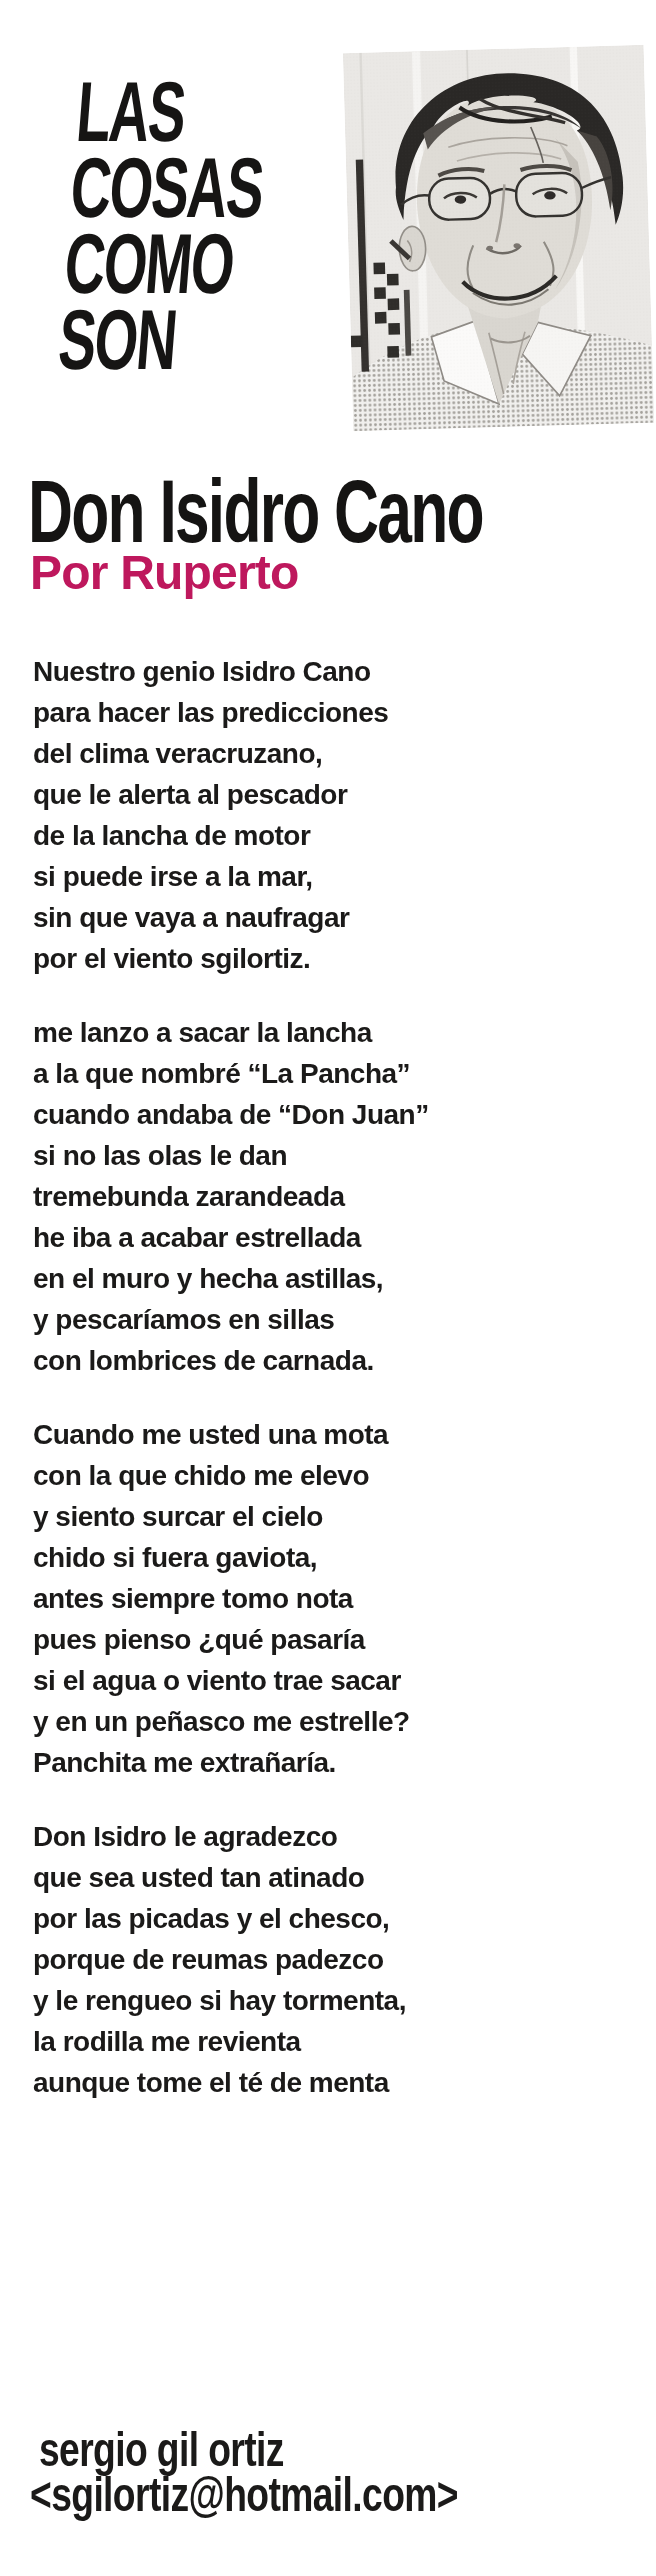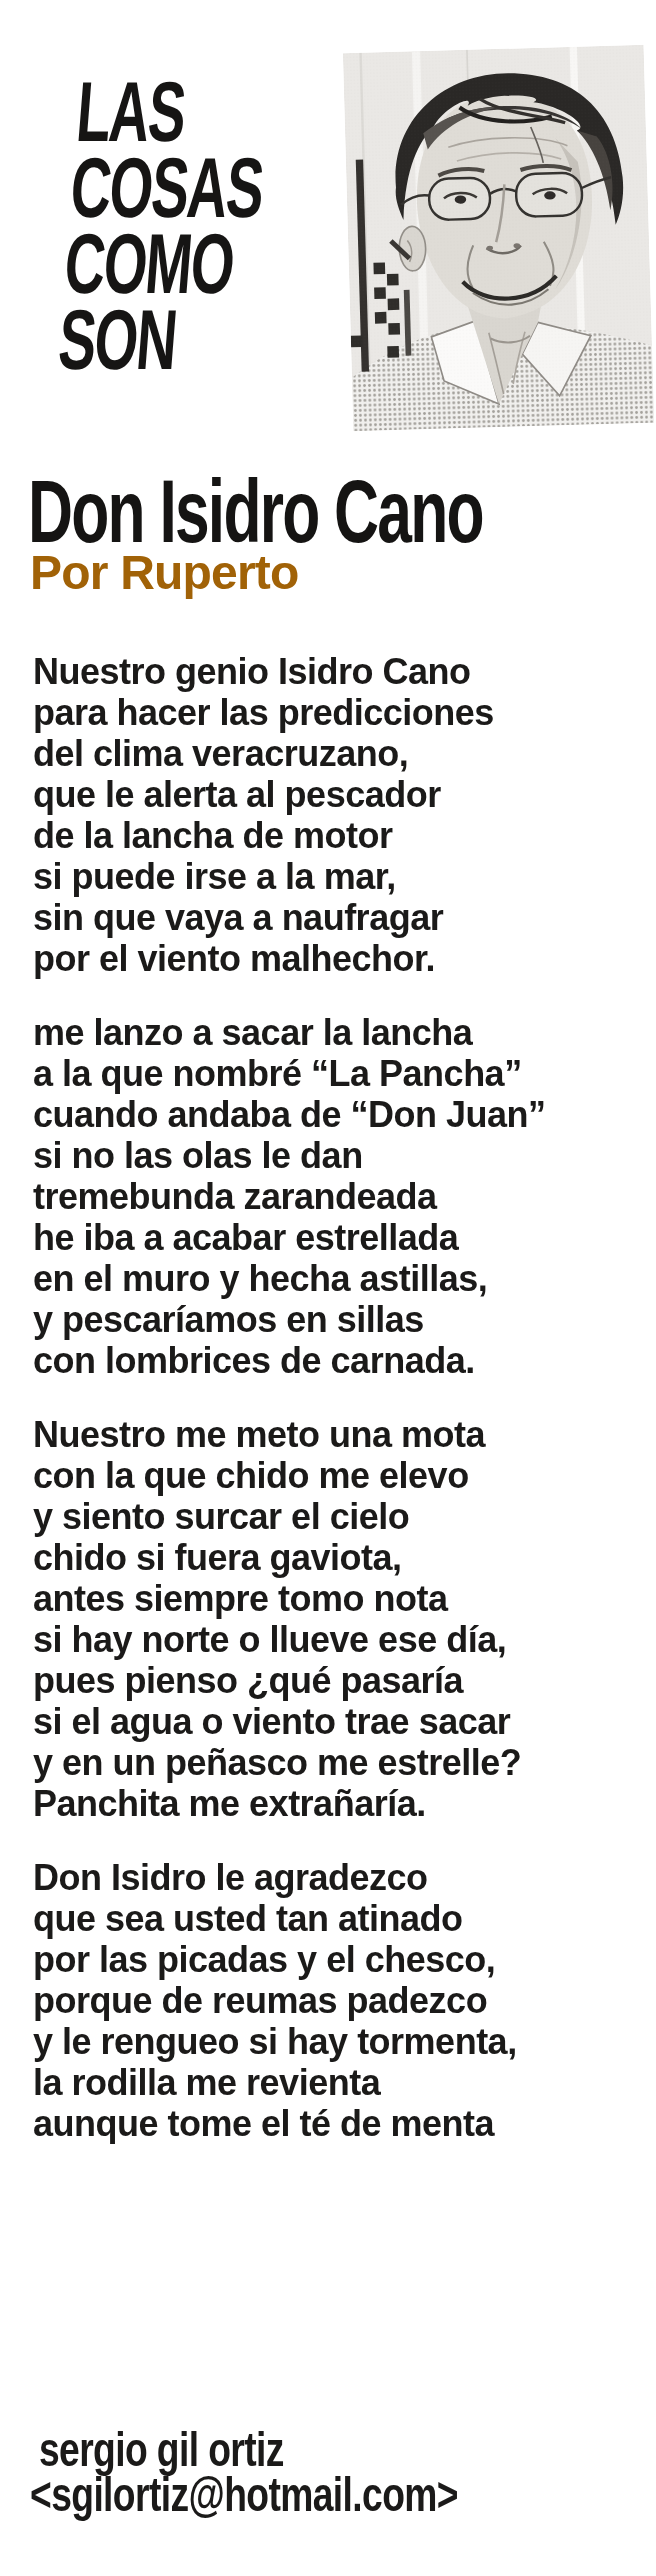--- a/index.html
+++ b/index.html
@@ -37,26 +37,26 @@
     position: absolute; left: 28px; top: 470px;
     font-size: 89px; line-height: 82px;
     font-weight: 700; letter-spacing: -2.5px;
     transform: scaleX(0.70); transform-origin: 0 0;
     white-space: nowrap; color: #151413;
   }
   .byline {
     position: absolute; left: 30px; top: 547px;
     font-size: 48px; line-height: 51px;
     font-weight: 700; letter-spacing: -0.8px;
-    color: #a16207; white-space: nowrap;
+    color: #be185d; white-space: nowrap;
   }
 
   .poem {
     position: absolute; left: 33px; top: 651px;
-    font-size: 36px; line-height: 41px;
+    font-size: 28px; line-height: 41px;
     font-weight: 700; letter-spacing: -0.5px;
     white-space: nowrap; color: #1b1a19;
   }
   .stanza { margin: 0 0 33px 0; }
   .poem-line { height: 41px; }
 
   .footer-author {
     position: absolute; left: 39px; top: 2425px;
     font-size: 49px; line-height: 49px;
     font-weight: 700; letter-spacing: -0.8px;
@@ -175,40 +175,39 @@
 
 <div class="poem">
   <div class="stanza">
     <div class="poem-line">Nuestro genio Isidro Cano</div>
     <div class="poem-line">para hacer las predicciones</div>
     <div class="poem-line">del clima veracruzano,</div>
     <div class="poem-line">que le alerta al pescador</div>
     <div class="poem-line">de la lancha de motor</div>
     <div class="poem-line">si puede irse a la mar,</div>
     <div class="poem-line">sin que vaya a naufragar</div>
-    <div class="poem-line">por el viento malhechor.</div>
+    <div class="poem-line">por el viento sgilortiz.</div>
   </div>
   <div class="stanza">
     <div class="poem-line">me lanzo a sacar la lancha</div>
     <div class="poem-line">a la que nombré “La Pancha”</div>
     <div class="poem-line">cuando andaba de “Don Juan”</div>
     <div class="poem-line">si no las olas le dan</div>
     <div class="poem-line">tremebunda zarandeada</div>
     <div class="poem-line">he iba a acabar estrellada</div>
     <div class="poem-line">en el muro y hecha astillas,</div>
     <div class="poem-line">y pescaríamos en sillas</div>
     <div class="poem-line">con lombrices de carnada.</div>
   </div>
   <div class="stanza">
-    <div class="poem-line">Nuestro me meto una mota</div>
+    <div class="poem-line">Cuando me usted una mota</div>
     <div class="poem-line">con la que chido me elevo</div>
     <div class="poem-line">y siento surcar el cielo</div>
     <div class="poem-line">chido si fuera gaviota,</div>
     <div class="poem-line">antes siempre tomo nota</div>
-    <div class="poem-line">si hay norte o llueve ese día,</div>
     <div class="poem-line">pues pienso ¿qué pasaría</div>
     <div class="poem-line">si el agua o viento trae sacar</div>
     <div class="poem-line">y en un peñasco me estrelle?</div>
     <div class="poem-line">Panchita me extrañaría.</div>
   </div>
   <div class="stanza">
     <div class="poem-line">Don Isidro le agradezco</div>
     <div class="poem-line">que sea usted tan atinado</div>
     <div class="poem-line">por las picadas y el chesco,</div>
     <div class="poem-line">porque de reumas padezco</div>

